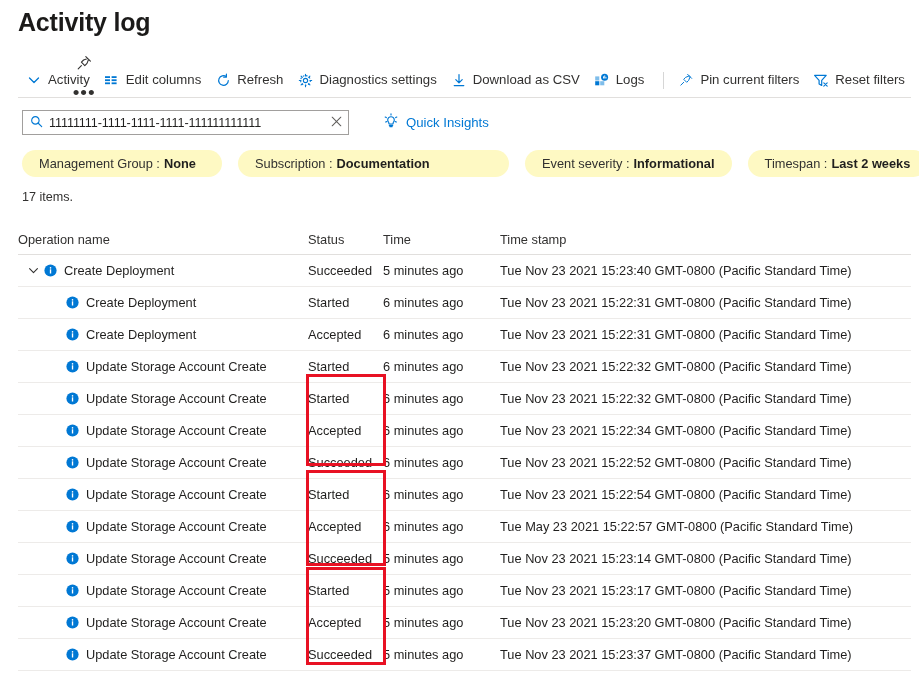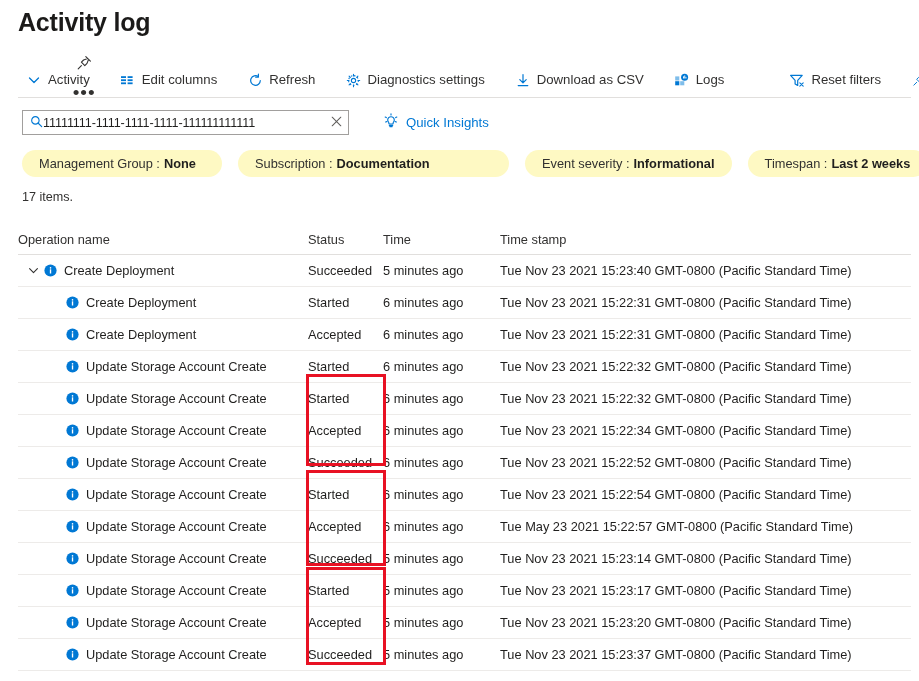--- a/index.html
+++ b/index.html
@@ -22,39 +22,39 @@
     font-size: 25px; font-weight: 600; letter-spacing: -0.2px;
     color: #1b1a19; line-height: 32px;
   }
   .title-act { display:flex; align-items:center; justify-content:center;
      width: 22px; height: 22px; color:#323130; }
   .ellipsis { font-size: 19px; color:#323130; letter-spacing:1px; line-height: 10px; padding-bottom:8px;}
 
   
   .cmdbar {
     position: absolute; left: 0; top: 62px; width: 919px; height: 36px;
-    display: flex; align-items: center; padding-left: 22px; gap: 17px;
+    display: flex; align-items: center; padding-left: 22px; gap: 1px;
   }
   .cmd {
     display: flex; align-items: center; gap: 6px;
     color: #0078d4; font-size: 13.2px; line-height: 16px;
     padding: 4px 9px 4px 4px; white-space: nowrap; cursor: default;
   }
   .cmd .ico { width: 16px; height: 16px; display:flex; align-items:center; justify-content:center; flex: 0 0 16px;}
   .cmd .lbl { color: #323130; }
   .sep { width: 1px; height: 17px; background: #d6d6d6; margin: 0 9px; }
   .cmdrule {
     position: absolute; left: 18px; top: 97px; width: 893px; height: 1px; background: #e1dfdd;
   }
 
   
   .searchrow { position: absolute; left: 22px; top: 110px; display: flex; align-items: center; gap: 34px; }
   .searchbox {
     width: 327px; height: 25px; border: 1px solid #a19f9d; background: #fff;
-    display: flex; align-items: center; padding: 0 6px 0 7px; 
+    display: flex; align-items: center; padding: 0 6px 0 7px; gap: 6px;
   }
   .searchbox .sv {
     flex: 1; font-size: 12.6px; color: #201f1e; white-space: nowrap; overflow: hidden;
     letter-spacing: -0.1px;
   }
   .searchbox .clear { color: #605e5c; font-size: 13px; line-height: 12px; cursor: default; }
   .qi { display:flex; align-items:center; gap:7px; color:#0078d4; font-size:13.2px; }
 
   
   .pills { position: absolute; left: 22px; top: 150px; display:flex; gap: 16px; }
@@ -191,35 +191,35 @@
           <rect x="11.5" y="3.9" width="0.9" height="1.6" fill="#fff"></rect>
         </svg>
       </span>
       <span class="lbl">Logs</span>
     </div>
 
     <div class="sep"></div>
 
     <div class="cmd">
       <span class="ico">
+        <svg width="16" height="16" viewBox="0 0 18 18" fill="none" stroke="#0078d4" stroke-width="1.1">
+          <path d="M10.8 2.6 L15.4 7.2 M12.6 4.4 L8.6 6.0 L6.4 8.2 L9.8 11.6 L12.0 9.4 L13.6 5.4 M6.4 11.6 L3.2 14.8" stroke-linecap="round" stroke-linejoin="round"></path>
+        </svg>
+      </span>
+      <span class="lbl">Pin current filters</span>
+    </div>
+
+    <div class="cmd">
+      <span class="ico">
         <svg width="16" height="15" viewBox="0 0 16 15" fill="none" stroke="#0078d4" stroke-width="1.2">
           <path d="M1.6 2.4 L13.2 2.4 L8.7 7.4 L8.7 12.4 L6.1 11.0 L6.1 7.4 Z" stroke-linejoin="round"></path>
           <path d="M10.8 9.8 L14.2 13.2 M14.2 9.8 L10.8 13.2" stroke-width="1.1" stroke-linecap="round"></path>
         </svg>
       </span>
       <span class="lbl">Reset filters</span>
-    </div>
-
-    <div class="cmd">
-      <span class="ico">
-        <svg width="16" height="16" viewBox="0 0 18 18" fill="none" stroke="#0078d4" stroke-width="1.1">
-          <path d="M10.8 2.6 L15.4 7.2 M12.6 4.4 L8.6 6.0 L6.4 8.2 L9.8 11.6 L12.0 9.4 L13.6 5.4 M6.4 11.6 L3.2 14.8" stroke-linecap="round" stroke-linejoin="round"></path>
-        </svg>
-      </span>
-      <span class="lbl">Pin current filters</span>
     </div>
   </div>
   <div class="cmdrule"></div>
 
   <div class="searchrow">
     <div class="searchbox">
       <span>
         <svg width="13" height="13" viewBox="0 0 14 14" fill="none" stroke="#0078d4" stroke-width="1.2">
           <circle cx="5.8" cy="5.8" r="4.0"></circle>
           <path d="M8.9 8.9 L12.6 12.6" stroke-linecap="round"></path>

